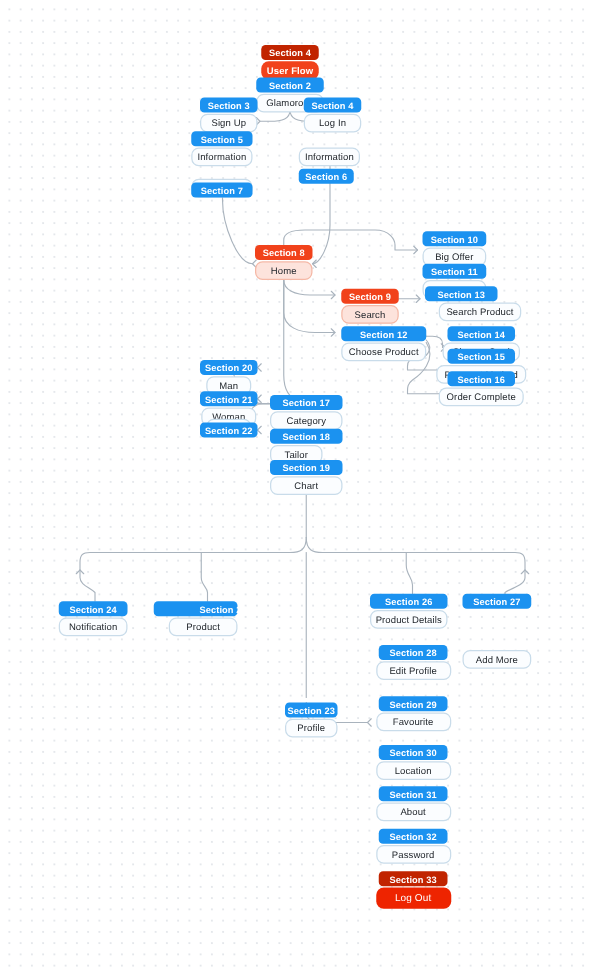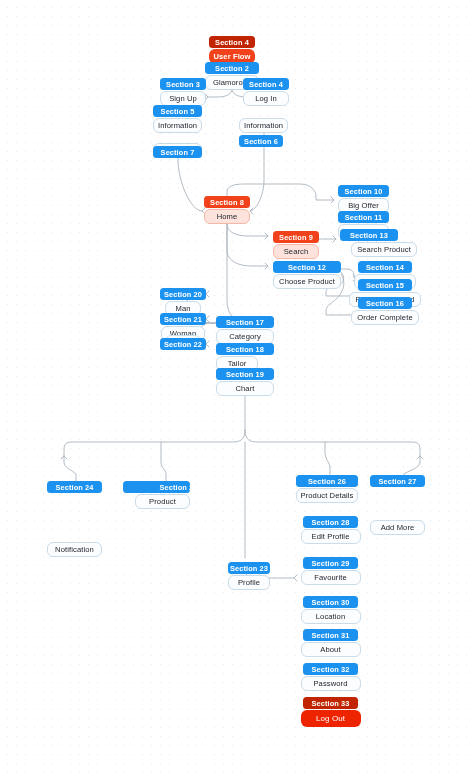--- a/index.html
+++ b/index.html
@@ -200,21 +200,21 @@
       <div class="node box plain" style="left: 216px; top: 381px; width: 58px;">Chart</div>
       <div class="node badge blue" style="left: 160px; top: 288px; width: 46px;">Section 20</div>
       <div class="node box plain" style="left: 165px; top: 301px; width: 36px;">Man</div>
       <div class="node badge blue" style="left: 160px; top: 313px; width: 46px;">Section 21</div>
       <div class="node box plain" style="left: 161px; top: 326px; width: 44px;">Woman</div>
       <div class="node badge blue" style="left: 160px; top: 338px; width: 46px;">Section 22</div>
       <div class="node box plain" style="left: 165px; top: 335px; width: 36px;">Kids</div>
       <div class="node badge blue" style="left: 228px; top: 562px; width: 42px;">Section 23</div>
       <div class="node box plain" style="left: 228px; top: 575px; width: 42px;">Profile</div>
       <div class="node badge blue" style="left: 47px; top: 481px; width: 55px;">Section 24</div>
-      <div class="node box plain" style="left: 47px; top: 494px; width: 55px; margin-top: 48px;">Notification</div>
+      <div class="node box plain" style="left: 47px; top: 494px; width: 55px;">Notification</div>
       <div class="node badge blue" style="left: 123px; top: 481px; width: 67px; padding-left: 48px;">Section 25</div>
       <div class="node box plain" style="left: 135px; top: 494px; width: 55px;">Product</div>
       <div class="node badge blue" style="left: 296px; top: 475px; width: 62px;">Section 26</div>
       <div class="node box plain" style="left: 296px; top: 488px; width: 62px;">Product Details</div>
       <div class="node badge blue" style="left: 370px; top: 475px; width: 55px;">Section 27</div>
       <div class="node box plain" style="left: 370px; top: 488px; width: 55px; margin-top: 32px;">Add More</div>
       <div class="node badge blue" style="left: 303px; top: 516px; width: 55px;">Section 28</div>
       <div class="node box plain" style="left: 300.5px; top: 529px; width: 60px;">Edit Profile</div>
       <div class="node badge blue" style="left: 303px; top: 557px; width: 55px;">Section 29</div>
       <div class="node box plain" style="left: 300.5px; top: 570px; width: 60px;">Favourite</div>

